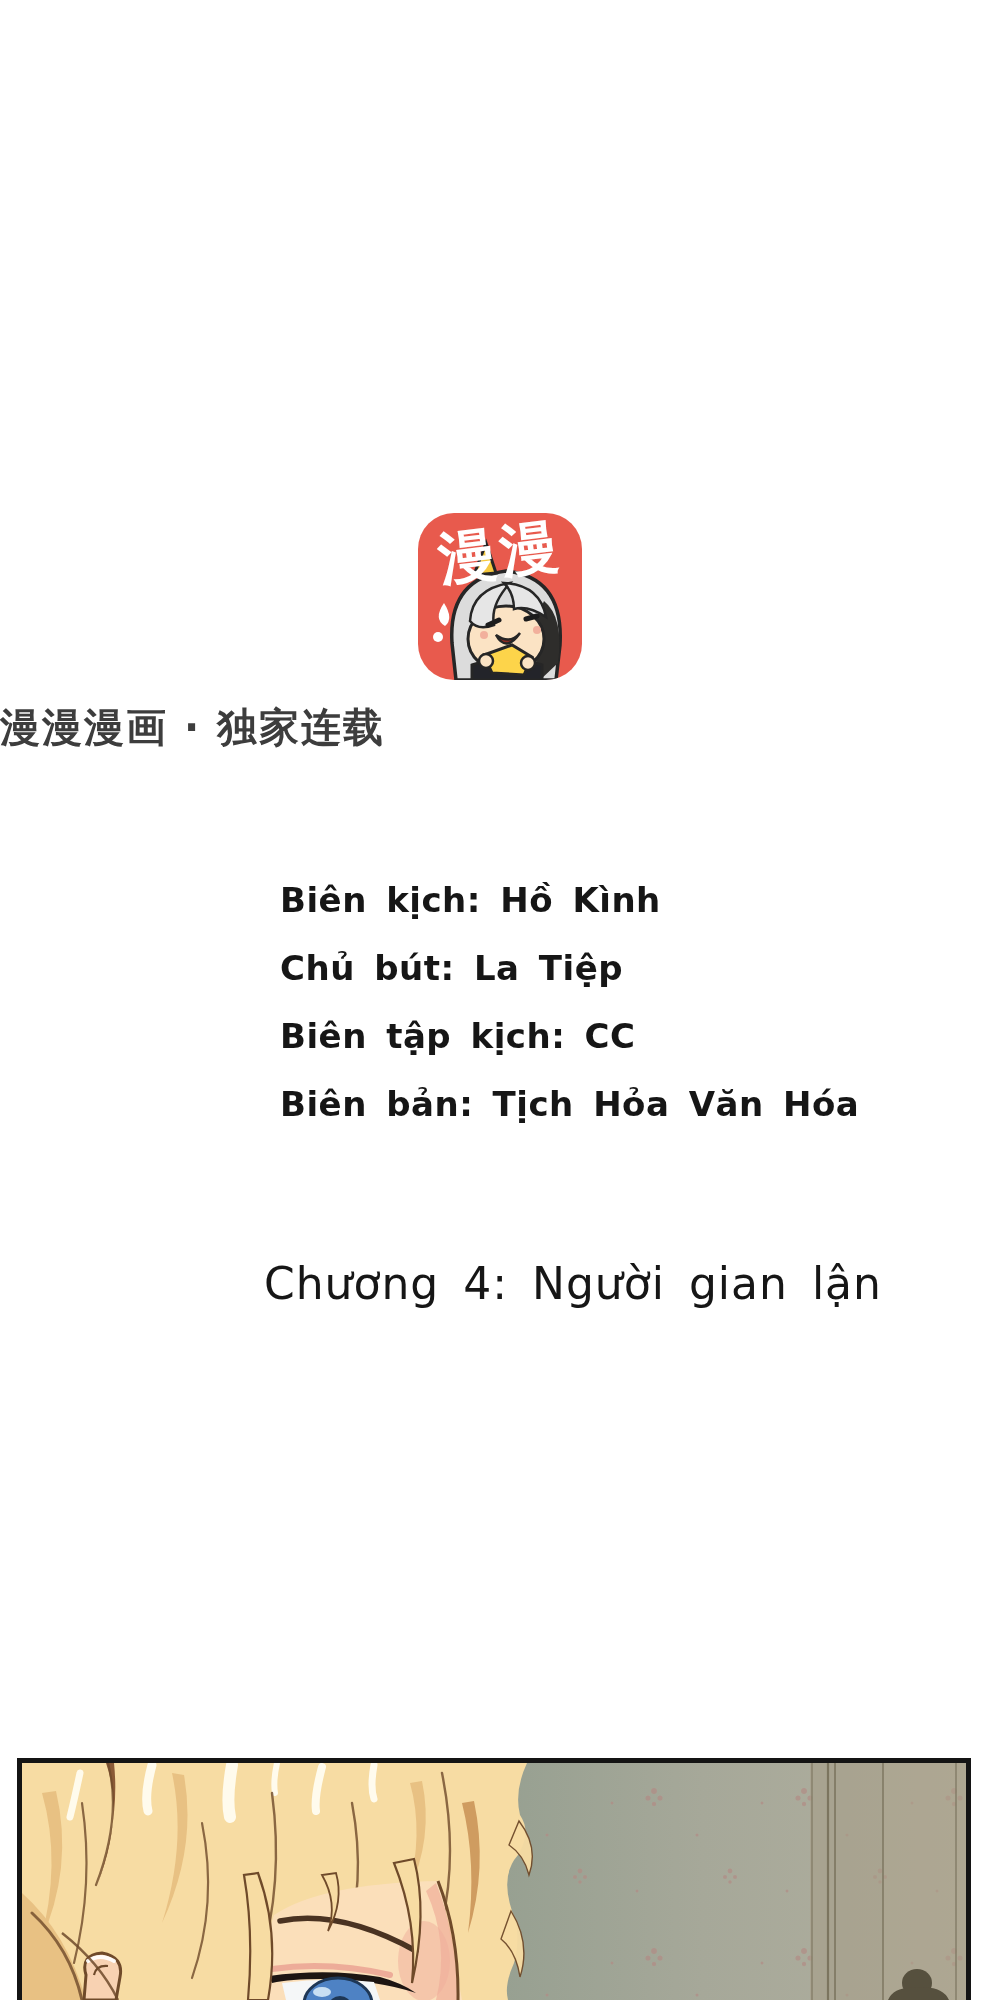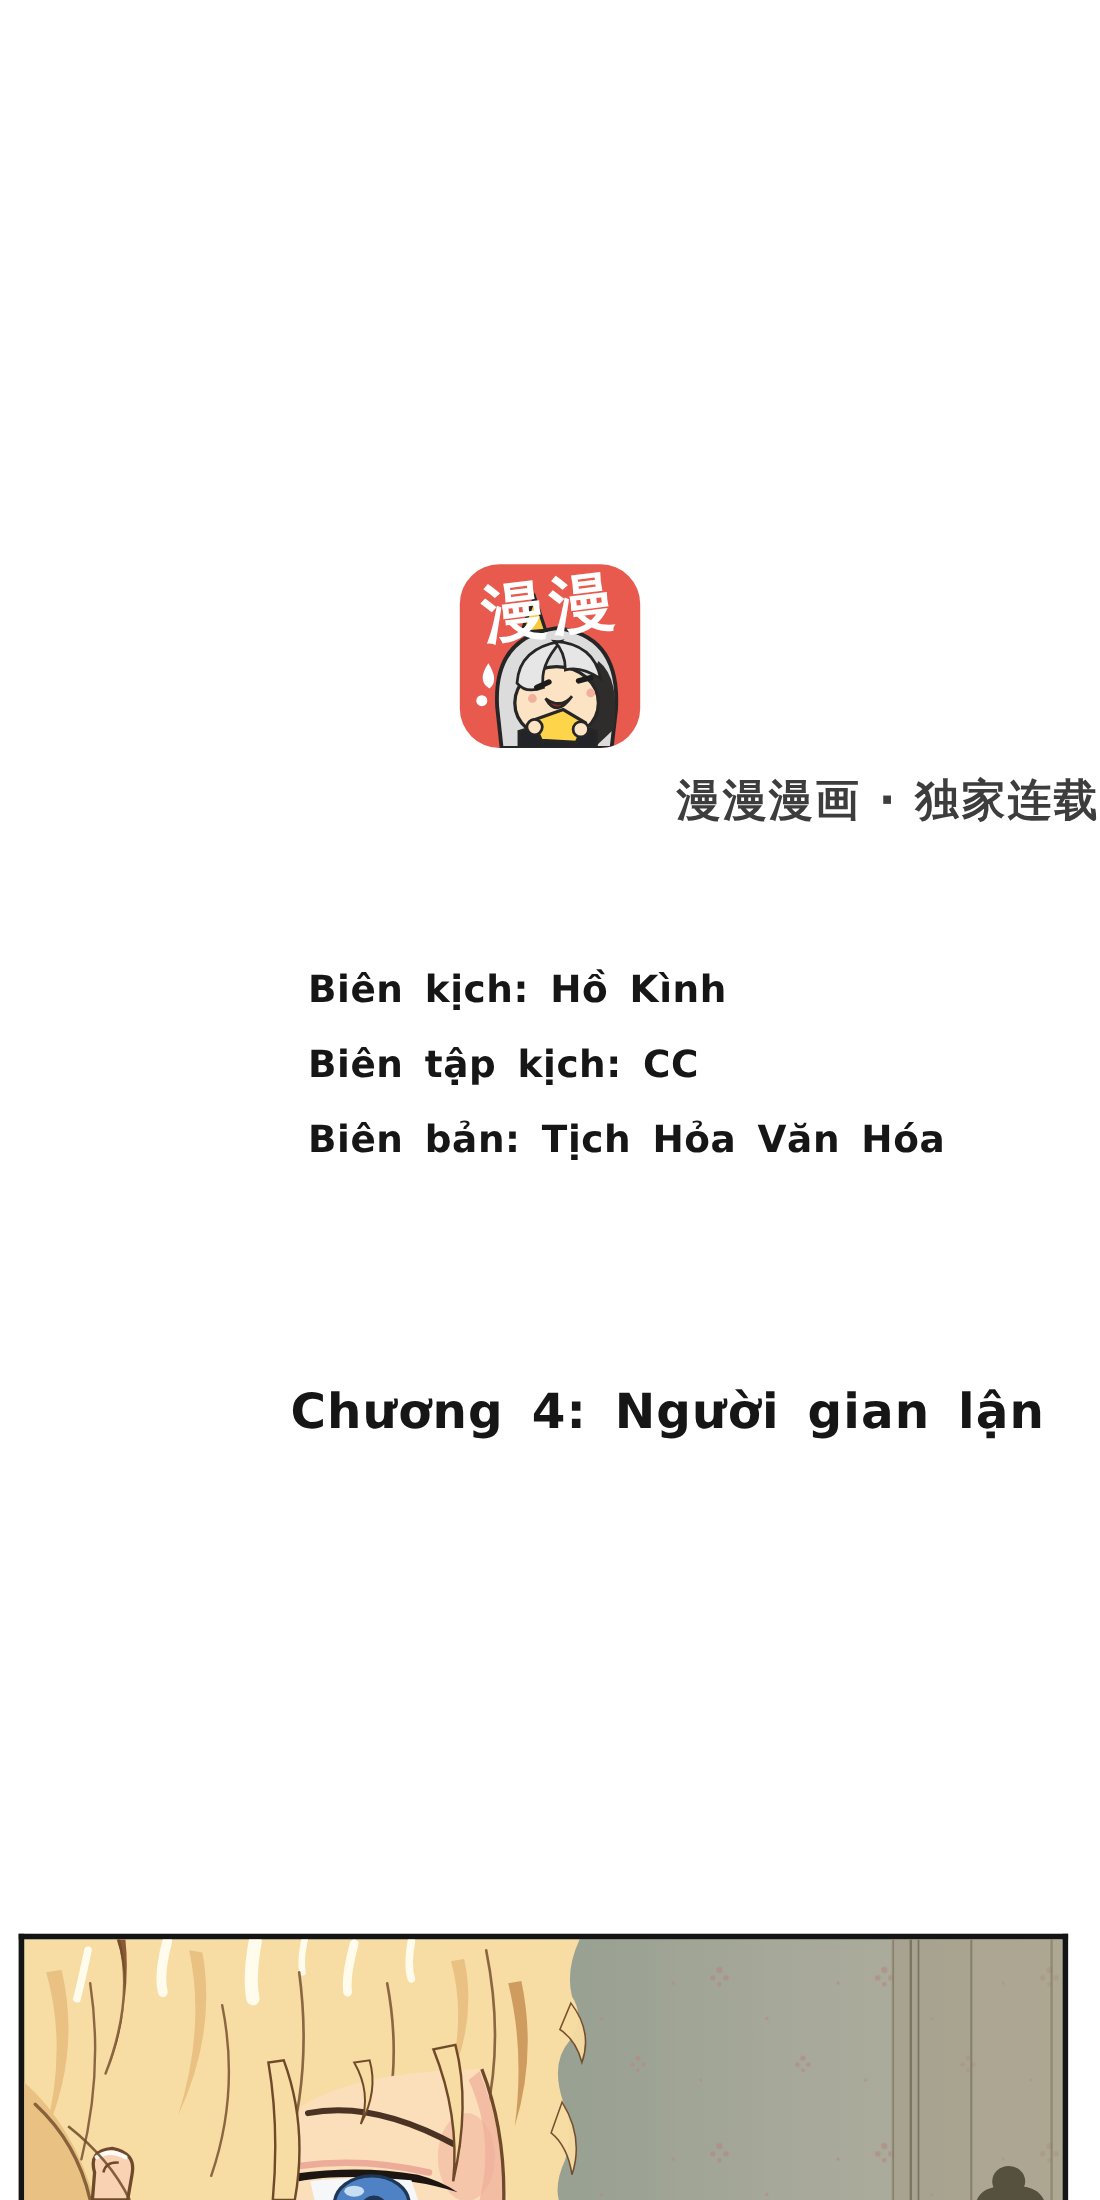--- a/index.html
+++ b/index.html
@@ -13,35 +13,35 @@
     position:absolute;left:418px;top:513px;width:164px;height:167px;
     background:var(--accent-red,#e85a4d);border-radius:36px;overflow:hidden;
   }
   .app-icon-text{
     position:absolute;left:0;top:10px;width:100%;text-align:center;
     font-size:58px;font-weight:bold;color:#ffffff;letter-spacing:4px;
     transform:rotate(-7deg);line-height:1;
   }
   .app-icon svg{position:absolute;left:0;top:0;}
   .tagline{
-    position:absolute;left:0;top:700px;width:1000px;text-align:right;
+    position:absolute;left:0;top:700px;width:1000px;text-align:left;
     font-size:40px;font-weight:bold;color:var(--text-dark,#3d3d3d);
     letter-spacing:2px;
   }
   
   .credits{position:absolute;left:280px;top:882px;color:var(--text-black,#161616);}
   .credit-line{
     font-size:34px;line-height:36px;margin-bottom:32px;
     letter-spacing:.5px;word-spacing:7px;font-weight:700;
   }
   
   .chapter-title{
     position:absolute;left:264px;top:1258px;
     font-size:44px;color:var(--text-black,#161616);
-    letter-spacing:1px;word-spacing:9px;font-weight:700;
+    letter-spacing:1px;word-spacing:9px;font-weight:400;
   }
   
   .panel{
     position:absolute;left:17px;top:1758px;width:954px;height:242px;
     box-sizing:border-box;
     border:5px solid var(--panel-border,#141414);border-bottom:none;
     overflow:hidden;background:#9aa294;
   }
   .panel svg{display:block;}
 </style>
@@ -82,20 +82,21 @@
       <circle cx="68" cy="148" r="7" fill="#fbe3c4" stroke="#262626" stroke-width="2.5"></circle>
       <circle cx="110" cy="150" r="7" fill="#fbe3c4" stroke="#262626" stroke-width="2.5"></circle>
     </svg>
     <div class="app-icon-text">漫漫</div>
   </div>
 
   <div class="tagline">漫漫漫画 · 独家连载</div>
 
   <div class="credits">
     <div class="credit-line">Biên kịch: Hồ Kình</div>
+    <div class="credit-line">Chủ bút: La Tiệp</div>
     <div class="credit-line">Biên tập kịch: CC</div>
     <div class="credit-line">Biên bản: Tịch Hỏa Văn Hóa</div>
   </div>
 
   <div class="chapter-title">Chương 4: Người gian lận</div>
 
   <div class="panel">
     <svg width="944" height="237" viewBox="0 0 944 237" preserveAspectRatio="none" aria-hidden="true">
       <defs>
         <linearGradient id="wpGrad" x1="0" y1="0" x2="1" y2="0">

